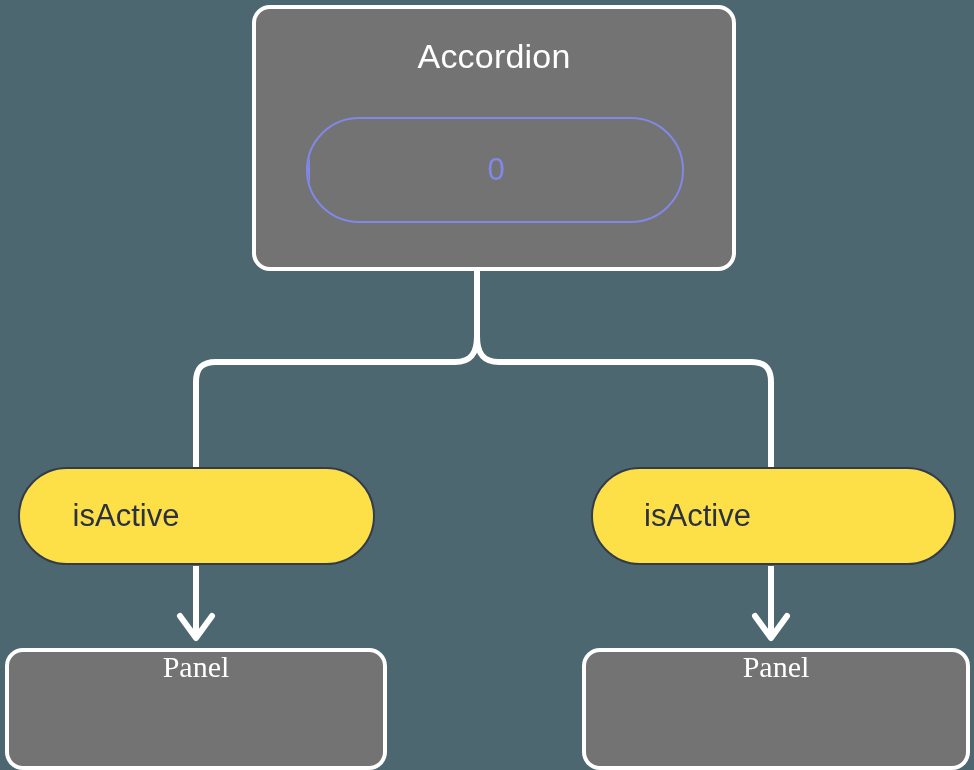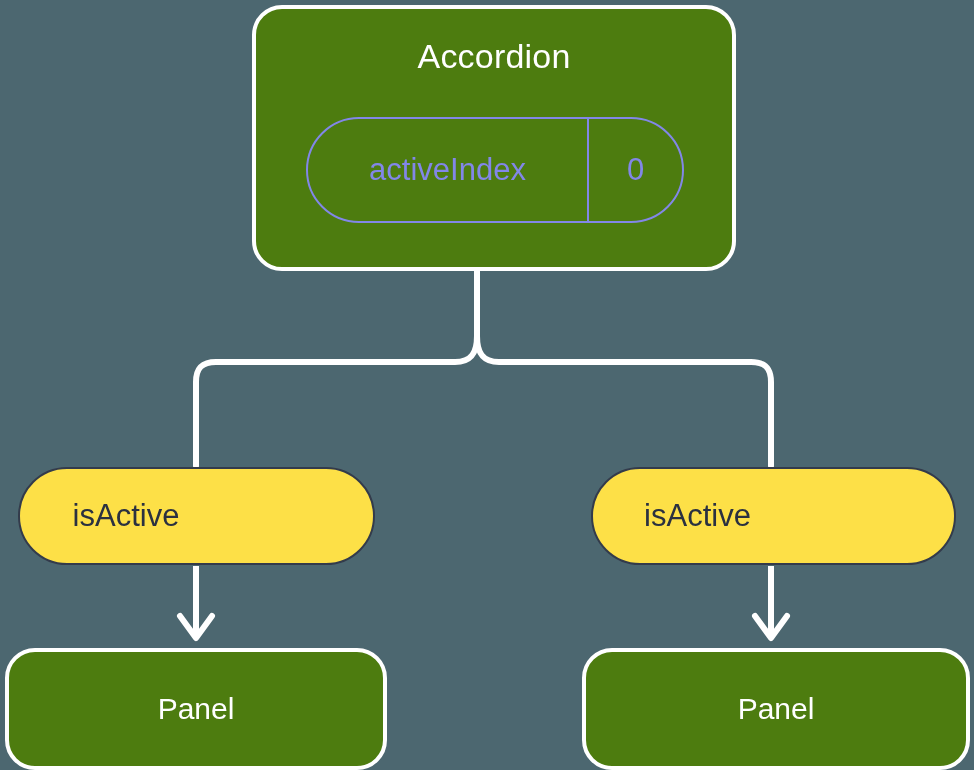--- a/index.html
+++ b/index.html
@@ -26,23 +26,23 @@
     top: 0;
     width: 974px;
     height: 770px;
     pointer-events: none;
   }
 
   
   .card {
     position: absolute;
     box-sizing: border-box;
-    background: #4d7c0f;
+    background: #737373;
     border: 4px solid #ffffff;
-    border-radius: 30px;
+    border-radius: 18px;
     display: flex;
     flex-direction: column;
     align-items: center;
   }
   #accordion-card {
     left: 252px;
     top: 5px;
     width: 484px;
     height: 266px;
     justify-content: flex-start;
@@ -51,21 +51,22 @@
   .card-title {
     color: #ffffff;
     font-size: 34px;
     font-weight: 400;
     letter-spacing: 0.2px;
     line-height: 1;
   }
 
   .panel-card {
     height: 122px;
-    justify-content: center;
+    justify-content: flex-start;
+    font-family: Liberation Serif, serif;
   }
   #panel-left {
     left: 5px;
     top: 648px;
     width: 382px;
   }
   #panel-right {
     left: 582px;
     top: 648px;
     width: 388px;
@@ -161,21 +162,20 @@
 
     <path d="M 771 566 L 771 638" fill="none" stroke="#ffffff" stroke-width="6" stroke-linecap="butt"></path>
     <path d="M 755 616 L 771 638 L 787 616" fill="none" stroke="#ffffff" stroke-width="6" stroke-linecap="round" stroke-linejoin="round"></path>
   </svg>
 
   <div class="card" id="accordion-card">
     <div class="card-title">Accordion</div>
   </div>
 
   <div class="pill" id="state-pill">
-    <div class="seg seg-key">activeIndex</div>
     <div class="seg seg-val">0</div>
   </div>
 
   <div class="pill prop-pill" id="prop-pill-left">
     <div class="seg seg-key">isActive</div>
   </div>
 
   <div class="card panel-card" id="panel-left">
     <div class="panel-title">Panel</div>
   </div>

